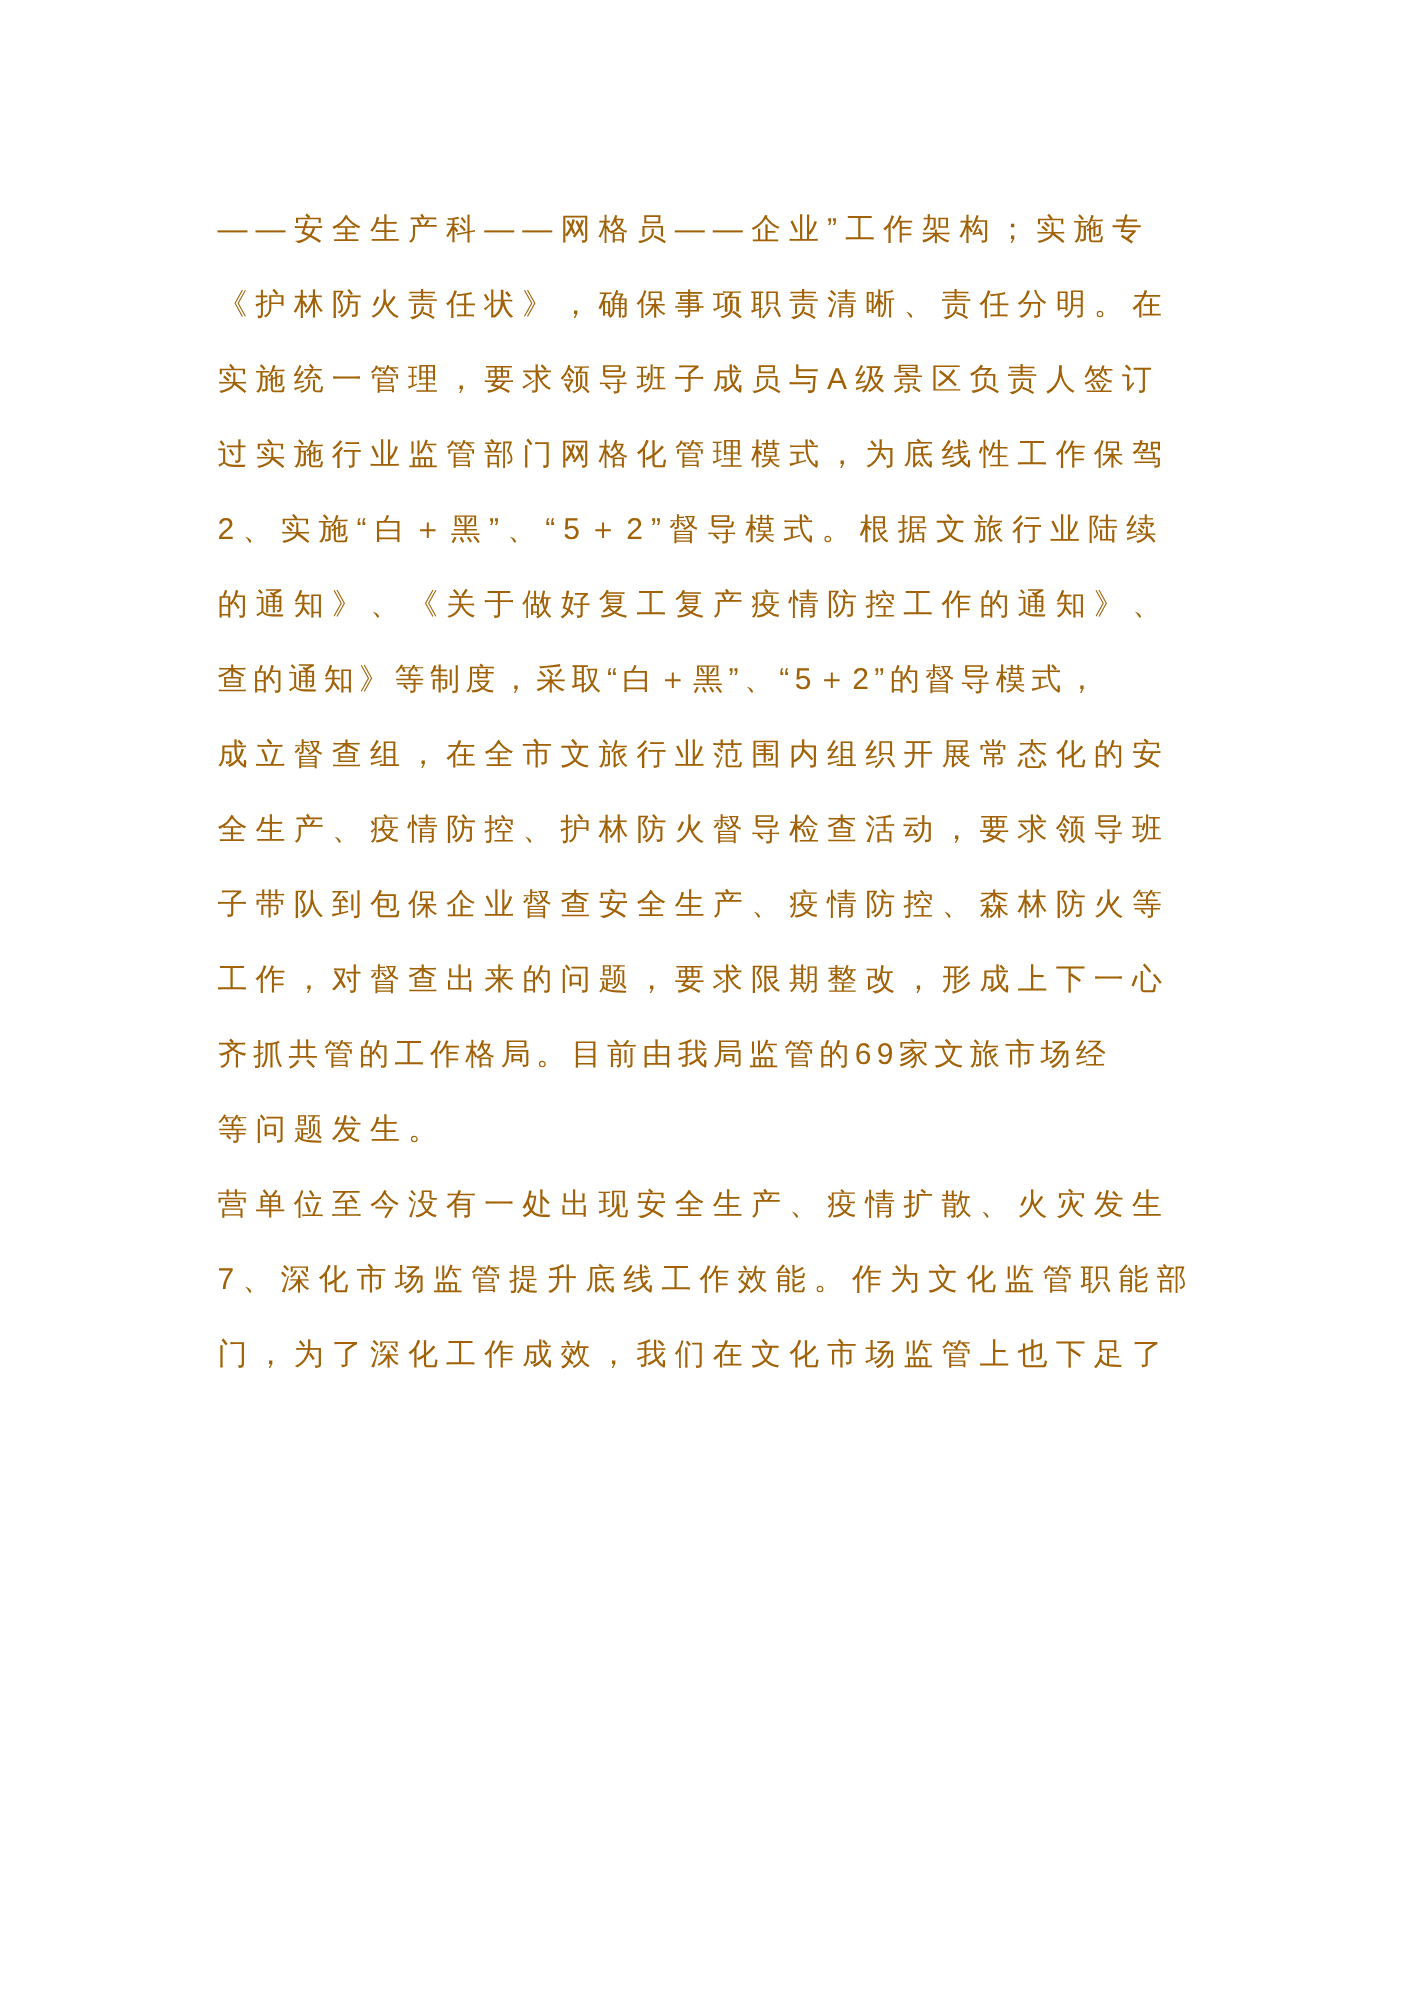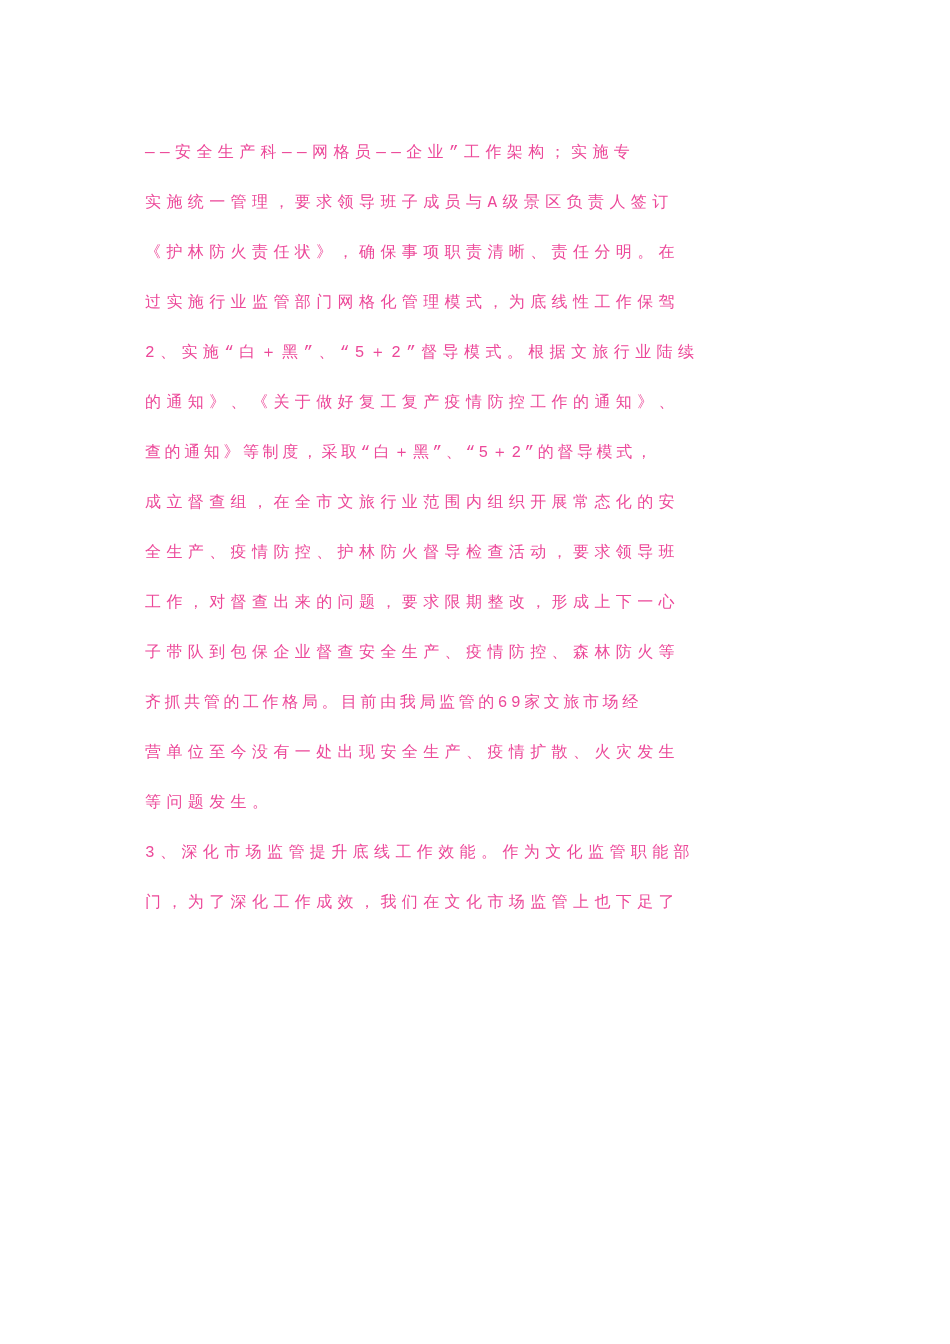--- a/index.html
+++ b/index.html
@@ -15,43 +15,43 @@
   }
   .page {
     position: absolute;
     left: 145px;
     top: 133px;
     width: 670px;
   }
   .line {
     height: 50px;
     line-height: 40px;
-    font-family: Liberation Mono, monospace;
-    font-size: 16px;
-    color: #ec4899;
+    font-family: Liberation Sans, sans-serif;
+    font-size: 20px;
+    color: #a16207;
     letter-spacing: 5.4px;
     white-space: nowrap;
   }
   .line.tight {
     letter-spacing: 3.6px;
   }
 </style>
 </head>
 <body>
 
 <div class="page">
   <div class="line">——安全生产科——网格员——企业”工作架构；实施专</div>
+  <div class="line">《护林防火责任状》，确保事项职责清晰、责任分明。在</div>
   <div class="line">实施统一管理，要求领导班子成员与A级景区负责人签订</div>
-  <div class="line">《护林防火责任状》，确保事项职责清晰、责任分明。在</div>
   <div class="line">过实施行业监管部门网格化管理模式，为底线性工作保驾</div>
   <div class="line">2、实施“白＋黑”、“5＋2”督导模式。根据文旅行业陆续</div>
   <div class="line">的通知》、《关于做好复工复产疫情防控工作的通知》、</div>
   <div class="line tight">查的通知》等制度，采取“白＋黑”、“5＋2”的督导模式，</div>
   <div class="line">成立督查组，在全市文旅行业范围内组织开展常态化的安</div>
   <div class="line">全生产、疫情防控、护林防火督导检查活动，要求领导班</div>
+  <div class="line">子带队到包保企业督查安全生产、疫情防控、森林防火等</div>
   <div class="line">工作，对督查出来的问题，要求限期整改，形成上下一心</div>
-  <div class="line">子带队到包保企业督查安全生产、疫情防控、森林防火等</div>
   <div class="line tight">齐抓共管的工作格局。目前由我局监管的69家文旅市场经</div>
+  <div class="line">等问题发生。</div>
   <div class="line">营单位至今没有一处出现安全生产、疫情扩散、火灾发生</div>
-  <div class="line">等问题发生。</div>
-  <div class="line">3、深化市场监管提升底线工作效能。作为文化监管职能部</div>
+  <div class="line">7、深化市场监管提升底线工作效能。作为文化监管职能部</div>
   <div class="line">门，为了深化工作成效，我们在文化市场监管上也下足了</div>
 </div>
 
 </body></html>

